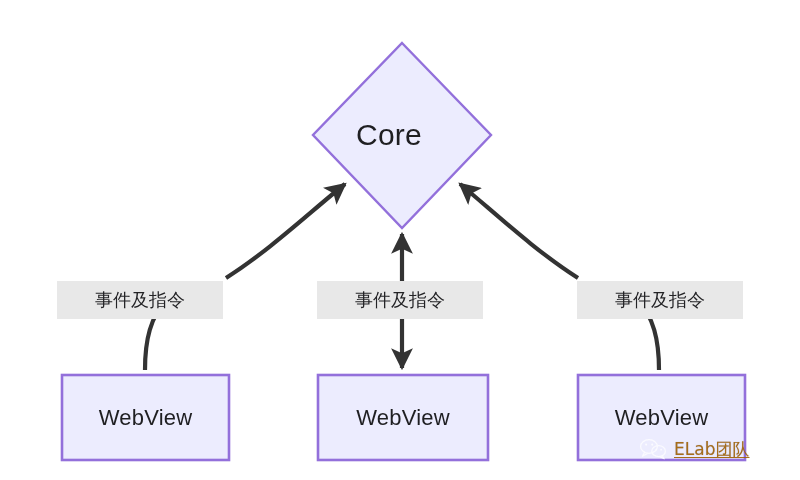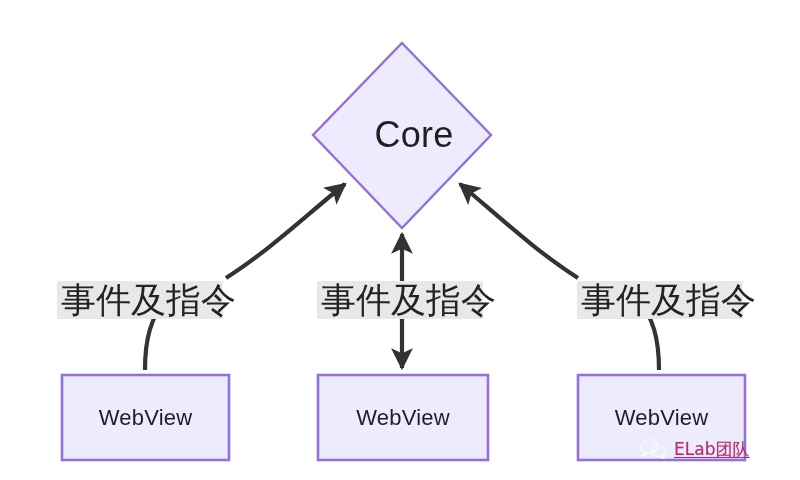--- a/index.html
+++ b/index.html
@@ -28,25 +28,25 @@
     display: flex;
     align-items: center;
     justify-content: center;
     color: #1f1f22;
     white-space: nowrap;
     pointer-events: none;
   }
 
   
   #core-text {
-    left: 325px;
+    left: 300px;
     top: 108px;
     width: 178px;
     height: 54px;
-    font-size: 36px;
+    font-size: 30px;
     letter-spacing: 0.2px;
   }
 
   
   .webview-text {
     top: 395px;
     height: 46px;
     font-size: 22px;
     letter-spacing: 0.2px;
   }
@@ -54,21 +54,21 @@
   #webview-text-2 { left: 318px; width: 170px; }
   #webview-text-3 { left: 578px; width: 167px; }
 
   
   .edge-label {
     position: absolute;
     height: 38px;
     line-height: 38px;
     background: #e8e8e8;
     color: #232326;
-    font-size: 35px;
+    font-size: 18px;
     text-align: center;
     white-space: nowrap;
     padding: 0 4px;
     box-sizing: border-box;
     font-family: "DejaVu Sans", "Liberation Sans", sans-serif;
   }
   #edge-label-1 { left: 57px;  top: 281px; width: 166px; }
   #edge-label-2 { left: 317px; top: 281px; width: 166px; }
   #edge-label-3 { left: 577px; top: 281px; width: 166px; }
 
@@ -79,21 +79,21 @@
     top: 434px;
     height: 30px;
     display: flex;
     align-items: center;
     gap: 6px;
     pointer-events: none;
     opacity: 0.92;
   }
   #watermark-text {
     font-size: 17px;
-    color: #be185d;
+    color: #a16207;
     text-decoration: underline;
     text-underline-offset: 2px;
     text-shadow: 0 0 1px rgba(120,120,140,0.55);
     font-family: "DejaVu Sans", "Liberation Sans", sans-serif;
     white-space: nowrap;
   }
   #wechat-icon { display: block; }
 </style>
 </head>
 <body>

